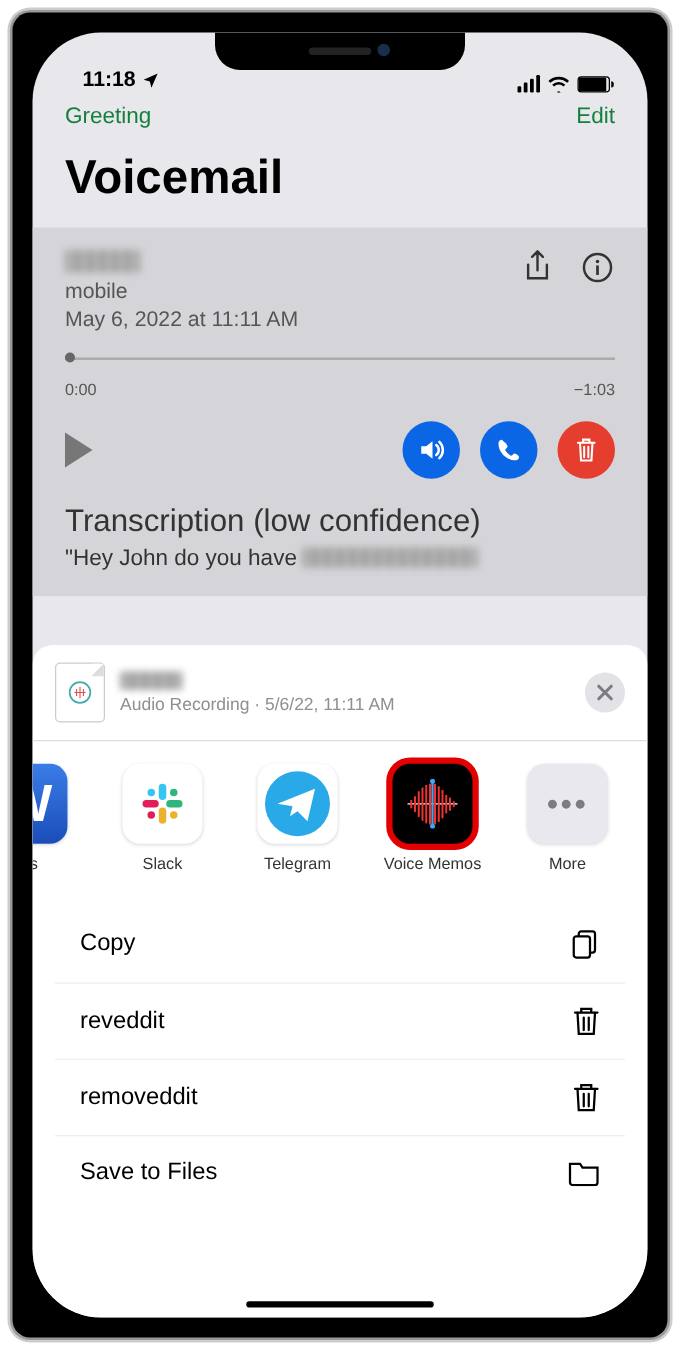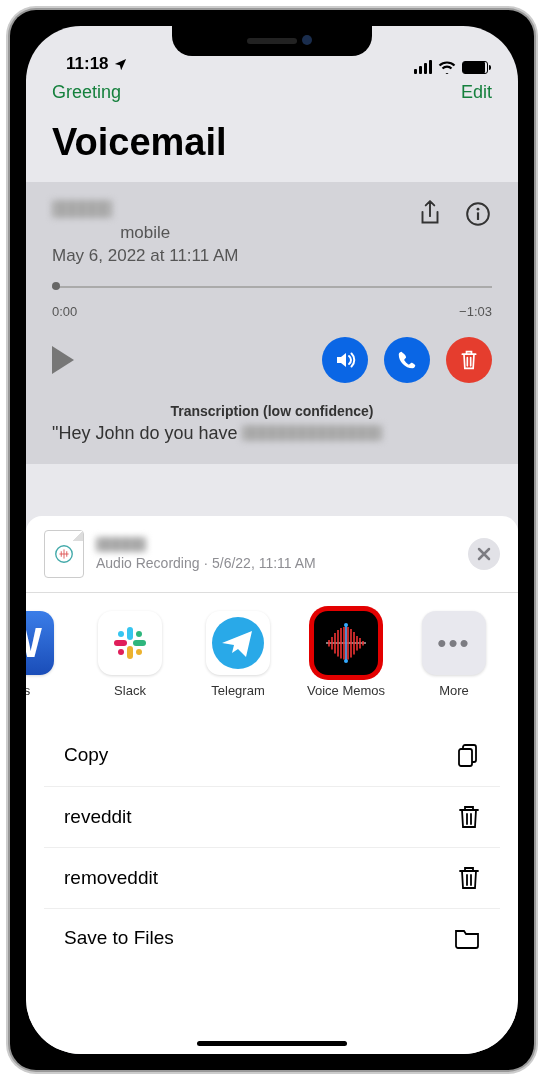--- a/index.html
+++ b/index.html
@@ -7,21 +7,21 @@
     background: #fff;
     font-family: -apple-system, BlinkMacSystemFont, "Helvetica Neue", sans-serif;
     display: flex;
     justify-content: center;
     padding: 10px;
   }
   .phone-frame {
     width: 524px;
     height: 1060px;
     background: #000;
-    border-radius: 26px;
+    border-radius: 14px;
     padding: 16px;
     box-shadow: 0 0 0 2px #999, 0 0 0 4px #ccc;
     position: relative;
   }
   .screen {
     width: 100%;
     height: 100%;
     background: #e8e8ec;
     border-radius: 55px;
     overflow: hidden;
@@ -69,21 +69,20 @@
   .nav-row {
     display:flex; justify-content:space-between; padding: 6px 26px;
     color:#15803d; font-size:18px;
   }
   .page-title {
     font-size:38px; font-weight:700; padding:12px 26px 18px;
   }
   .voicemail-card {
     background:#d4d4d9;
     padding:18px 26px 20px;
-    text-align:center;
   }
   .vm-head { display:flex; justify-content:space-between; }
   .vm-name {
     width:60px; height:18px; border-radius:2px;
     filter: blur(3px);
     background: repeating-linear-gradient(90deg,#999,#bbb 5px,#999 10px);
     margin-bottom:4px;
   }
   .vm-sub { color:#555; font-size:17px; line-height:1.35; }
   .vm-icons { display:flex; gap:20px; }
@@ -91,21 +90,21 @@
   .slider { margin-top:18px; height:2px; background:#aaa; position:relative; }
   .slider-dot { position:absolute; left:0; top:-4px; width:8px; height:8px; background:#666; border-radius:50%; }
   .time-row { display:flex; justify-content:space-between; font-size:13px; color:#555; margin-top:16px; }
   .controls { display:flex; align-items:center; margin-top:18px; gap:14px; justify-content:space-between; }
   .play { width:0; height:0; border-left:22px solid #777; border-top:14px solid transparent; border-bottom:14px solid transparent; }
   .ctrl-right { display:flex; gap:16px; }
   .circle-btn { width:46px; height:46px; border-radius:50%; display:flex; align-items:center; justify-content:center; color:#fff; }
   .blue { background:#0a66e5; }
   .red { background:#e53d2e; }
   .transcription { margin-top:20px; }
-  .trans-head { font-weight:700; font-size:14px; color:#333; }
+  .trans-head { font-weight:400; font-size:25px; color:#333; }
   .trans-text { font-size:18px; color:#333; margin-top:4px; display:flex; align-items:center; gap:4px; }
   .blur-span { display:inline-block; width:140px; height:16px; filter:blur(3px);
     background: repeating-linear-gradient(90deg,#999,#bbb 5px,#999 10px); border-radius:2px; }
   .share-sheet {
     position:absolute; left:0; right:0; bottom:0; top:490px;
     background:#ffffff; border-top-left-radius:16px; border-top-right-radius:16px;
   }
   .sheet-header { display:flex; align-items:center; padding:14px 18px; gap:12px; border-bottom:1px solid #ddd; }
   .file-thumb { width:40px; height:48px; background:#fff; border:1px solid #ccc; border-radius:4px; display:flex; align-items:center; justify-content:center; font-size:18px; color:#5aa; position:relative; }
   .file-thumb::before { content:""; position:absolute; top:0; right:0; width:10px; height:10px; background:linear-gradient(135deg,#fff 50%,#ddd 50%); }

